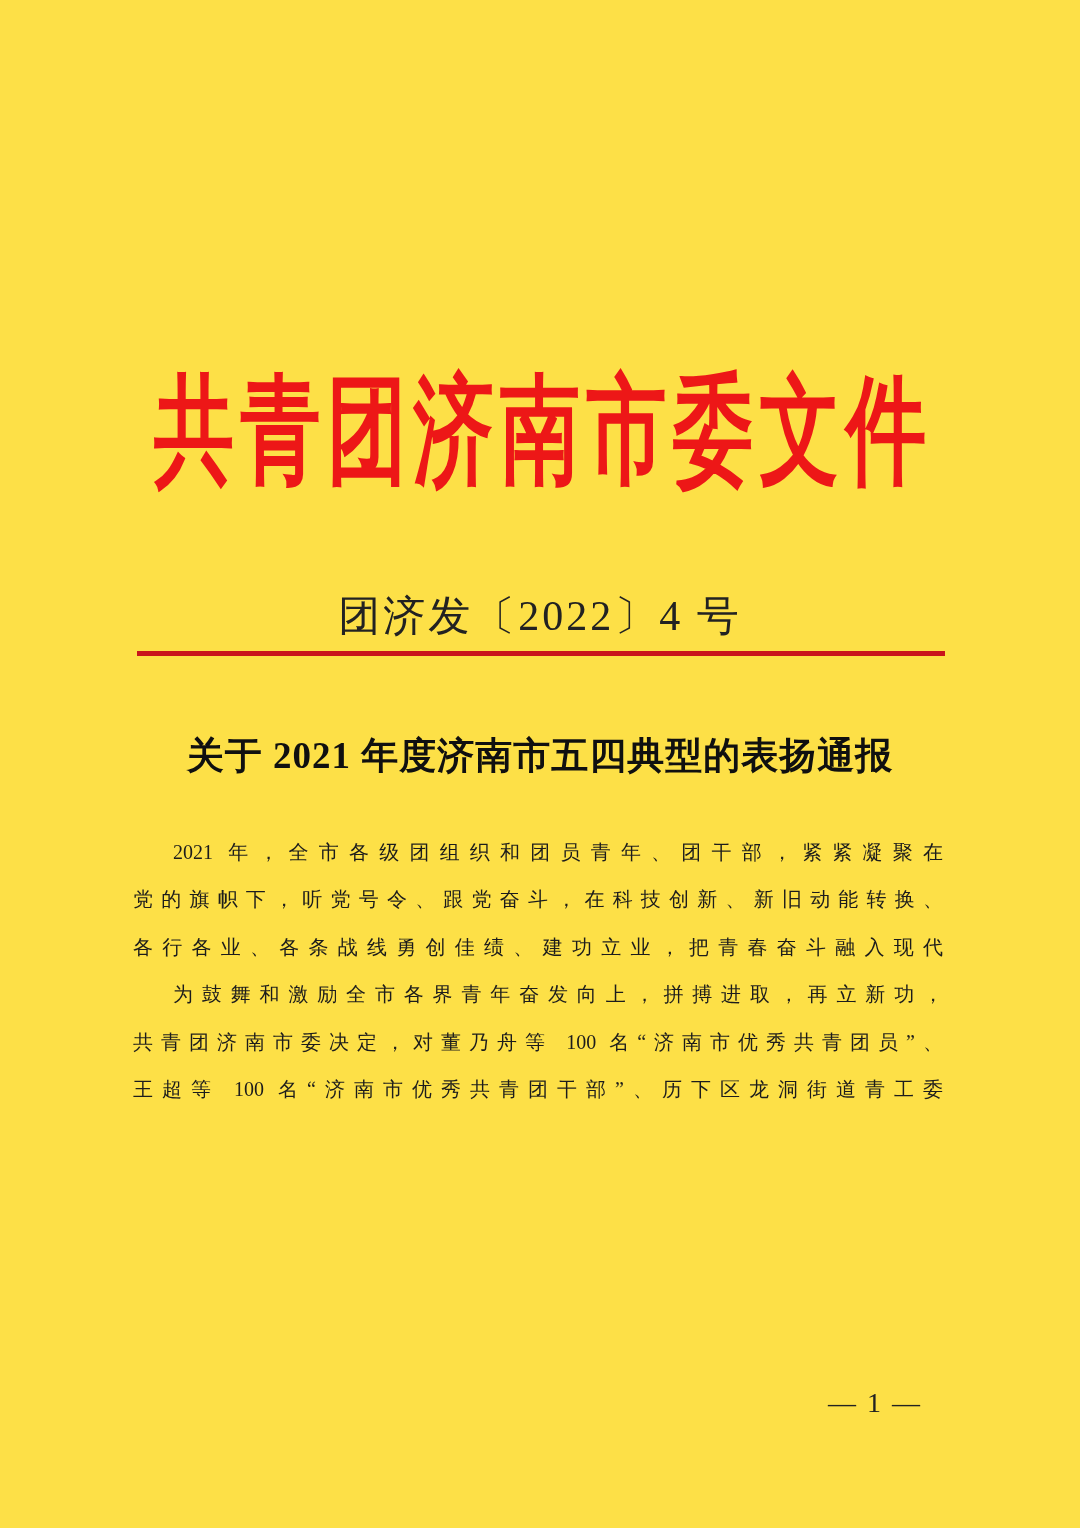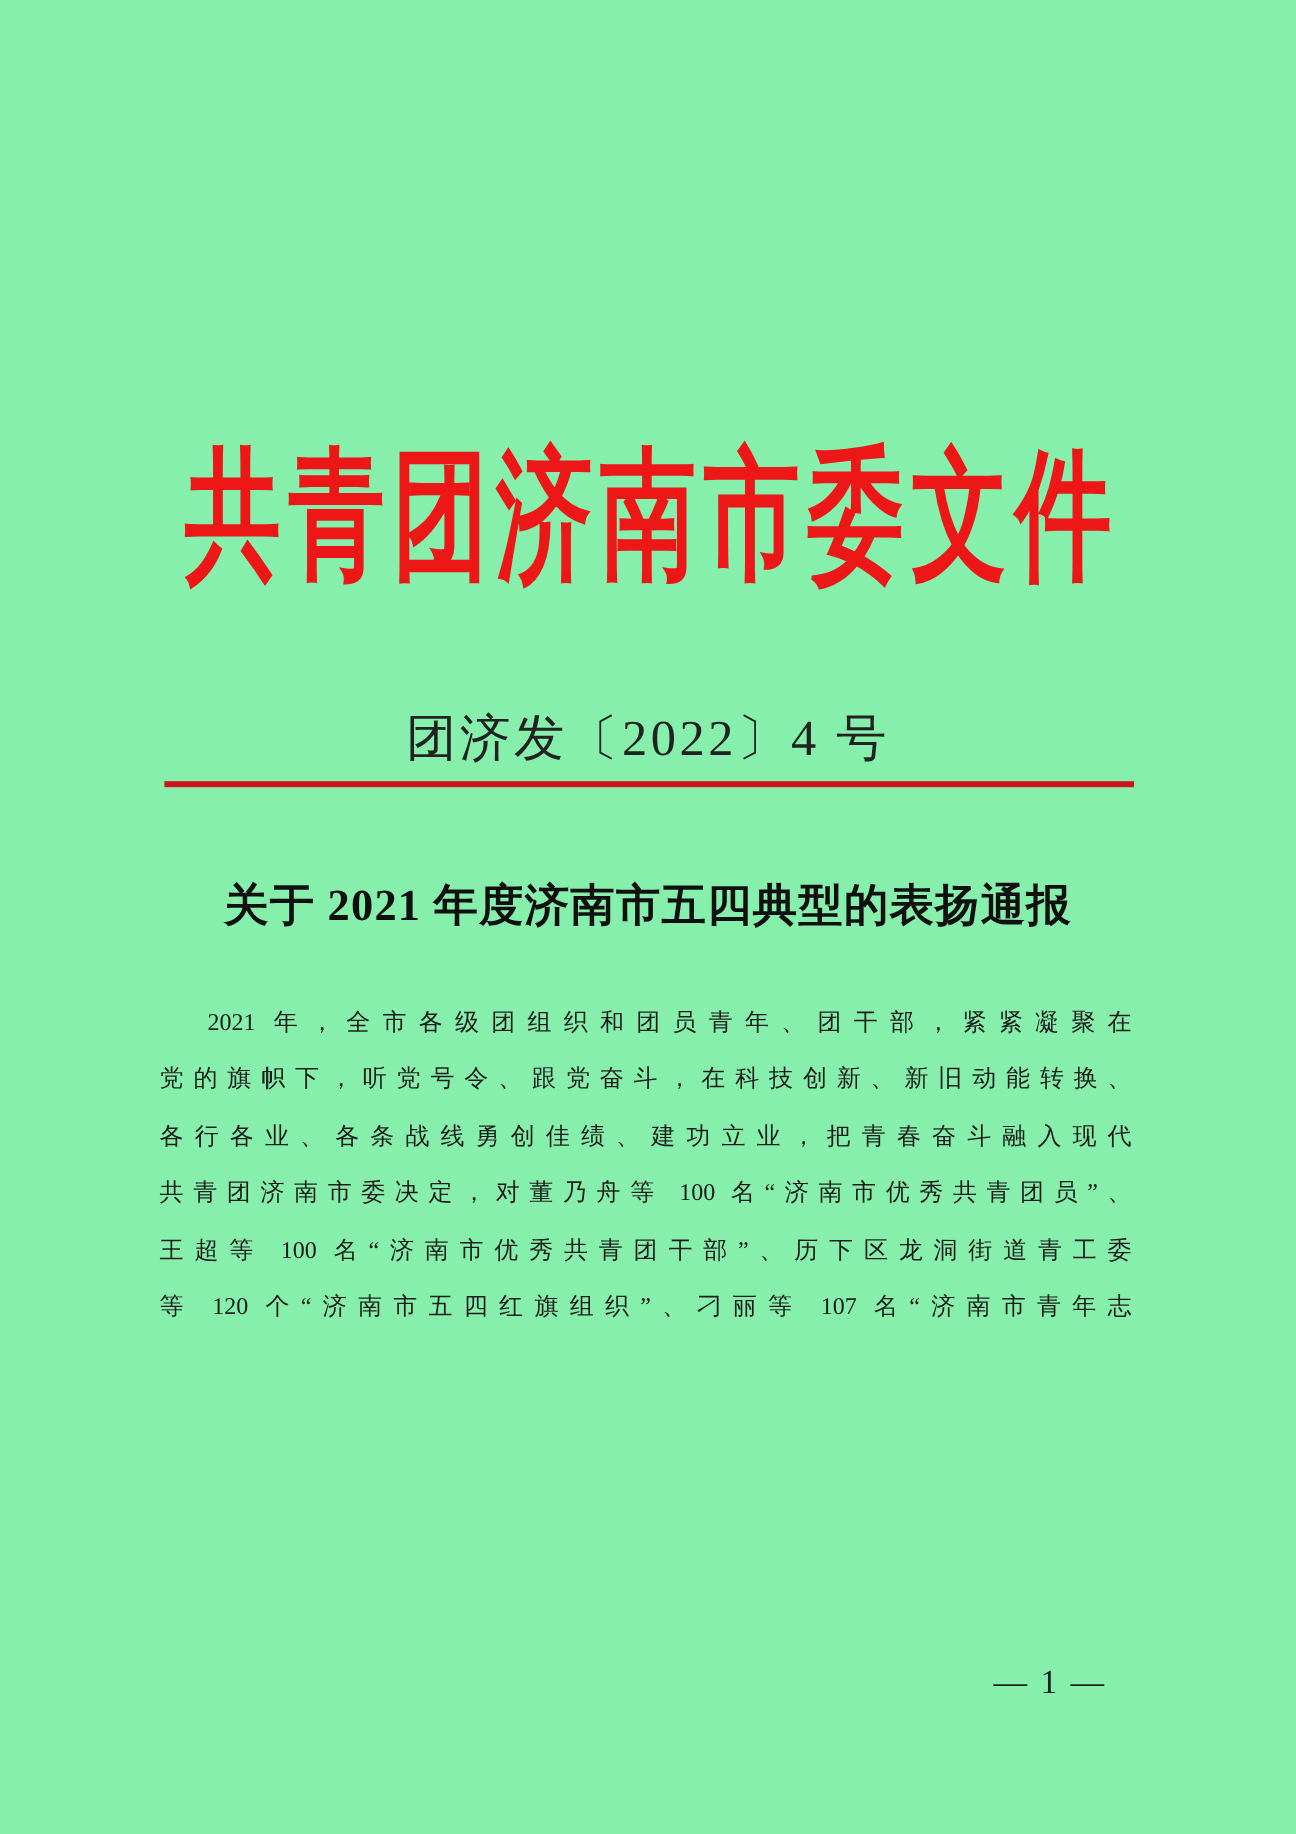--- a/index.html
+++ b/index.html
@@ -9,21 +9,21 @@
   }
   :root {
     --letterhead-red: #ed1717;
     --divider-red: #c9151b;
     --ink: #1c1c1c;
   }
   .page {
     position: relative;
     width: 1080px;
     height: 1528px;
-    background: #86efac;
+    background: #fde047;
     overflow: hidden;
     font-family: "Liberation Serif", "DejaVu Serif", serif;
     color: var(--ink);
   }
   
   .letterhead {
     position: absolute;
     top: 372px;
     left: 154px;
     width: 772px;
@@ -121,22 +121,22 @@
 
   <div class="body-text">
 
     <div>
       <div class="body-line indent">2021 年，全市各级团组织和团员青年、团干部，紧紧凝聚在</div>
       <div class="body-line">党的旗帜下，听党号令、跟党奋斗，在科技创新、新旧动能转换、</div>
       <div class="body-line">各行各业、各条战线勇创佳绩、建功立业，把青春奋斗融入现代</div>
     </div>
 
     <div>
+      <div class="body-line indent">为鼓舞和激励全市各界青年奋发向上，拼搏进取，再立新功，</div>
       <div class="body-line">共青团济南市委决定，对董乃舟等 100 名“济南市优秀共青团员”、</div>
       <div class="body-line">王超等 100 名“济南市优秀共青团干部”、历下区龙洞街道青工委</div>
-      <div class="body-line">等 120 个“济南市五四红旗组织”、刁丽等 107 名“济南市青年志</div>
     </div>
 
   </div>
 
   <div class="page-number">— 1 —</div>
 
 </div>
 
 </body></html>

